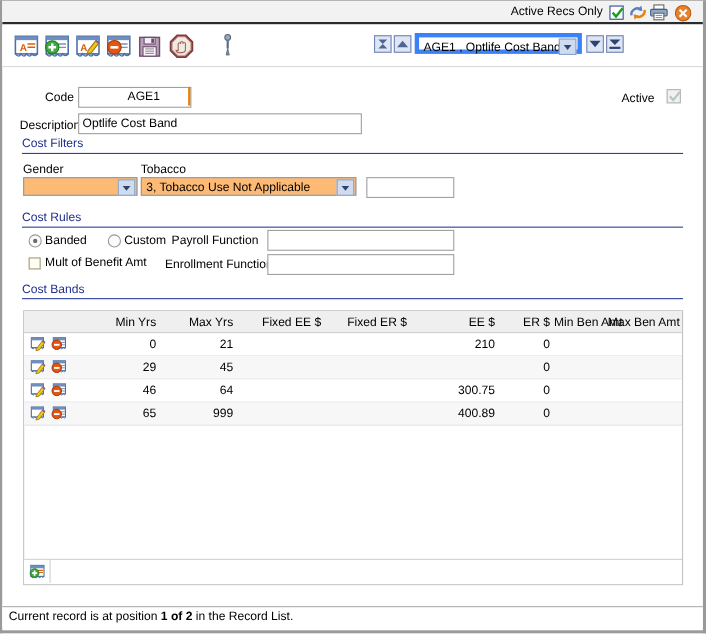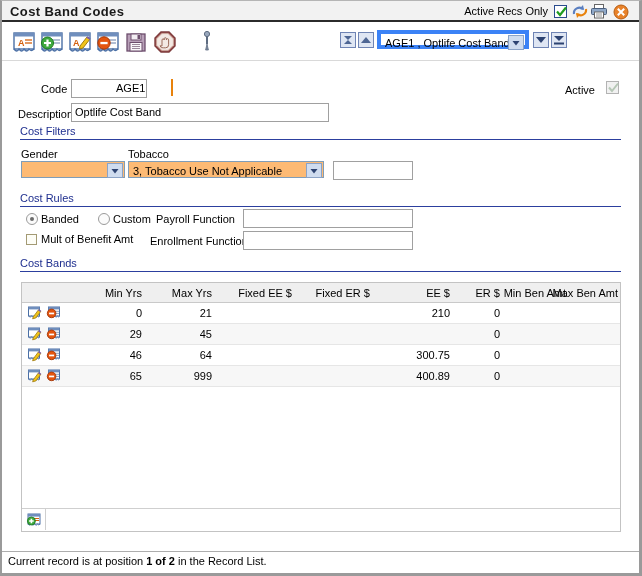--- a/index.html
+++ b/index.html
@@ -143,21 +143,21 @@
     font-family: "Liberation Sans", sans-serif;
     font-size: 11px;
     color: #000;
     padding: 0 0 0 3px;
     line-height: 17px;
     height: 19px;
     white-space: nowrap;
     overflow: hidden;
   }
   .code-lbl        { left: 39px;  top: 82px; }
-  .code-input      { left: 69px;  top: 78px; width: 76px; padding-left: 44px; }
+  .code-input      { left: 69px;  top: 78px; width: 103px; padding-left: 44px; }
   .code-marker {
     position: absolute;
     left: 169px; top: 78px;
     width: 2px; height: 17px;
     background: #e8820c;
   }
   .active-lbl      { right: 44px; top: 83px; }
   .active-chk {
     position: absolute;
     right: 20px; top: 80px;
@@ -352,21 +352,20 @@
     white-space: nowrap;
   }
   .status-text b { font-weight: bold; }
 </style>
 </head>
 <body>
 
 <div id="app">
 
   <div class="titlebar">
-    <div class="title-text">Cost Band Codes</div>
 
     <div class="active-recs-label">Active Recs Only</div>
     <div class="chk-blue">
       <svg width="13" height="13" viewBox="0 0 13 13">
         <path d="M2 6.5 L5 10 L11 2.5" stroke="#1f9c1f" stroke-width="2.2" fill="none"></path>
       </svg>
     </div>
 
     <div class="tb-icon tb-refresh">
       <svg width="18" height="17" viewBox="0 0 18 17">

